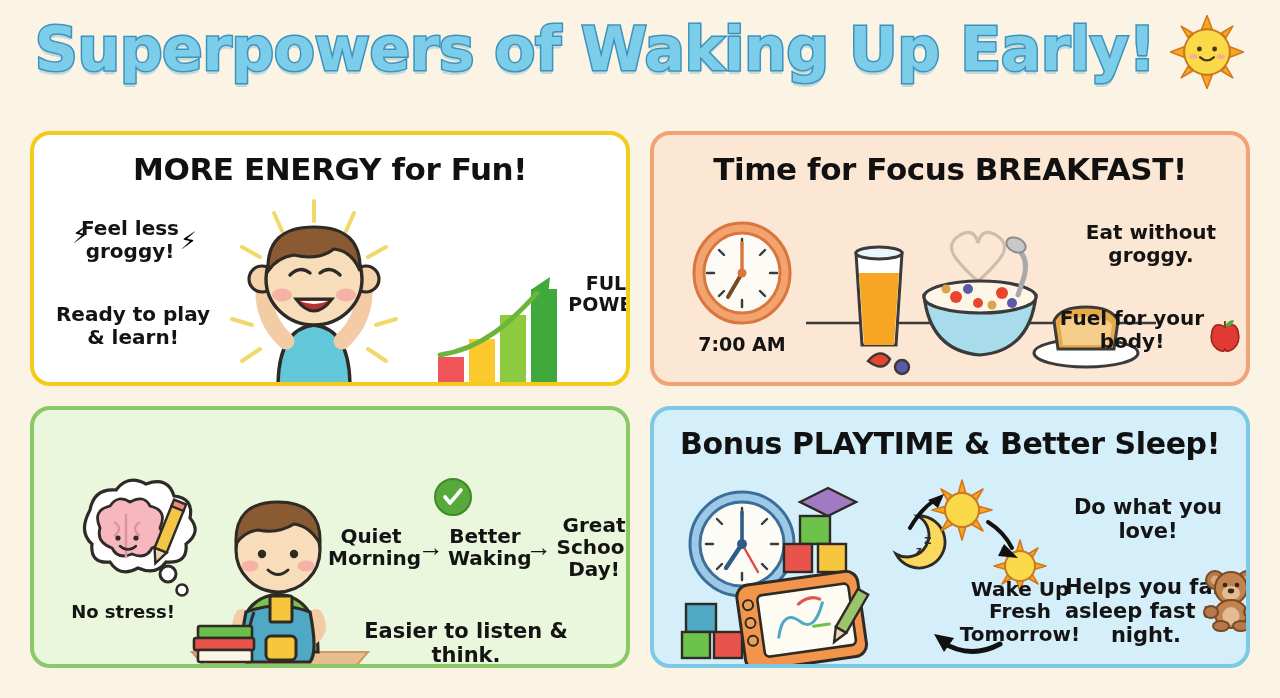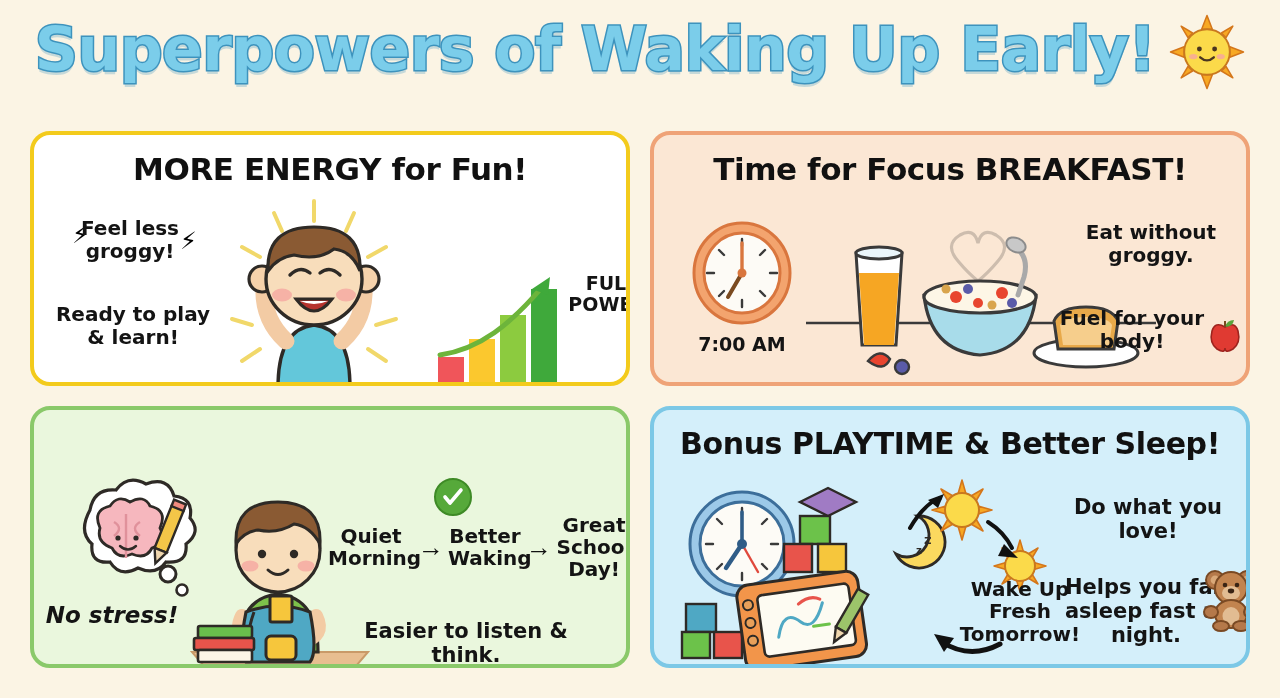--- a/index.html
+++ b/index.html
@@ -253,21 +253,21 @@
         <circle cx="80" cy="58" r="2.6" fill="#2E2A26"></circle>
         <path d="M64 66 q8 7 16 0" stroke="#2E2A26" stroke-width="2.4" fill="none" stroke-linecap="round"></path>
 
         <g transform="rotate(22 112 56)">
           <rect x="104" y="26" width="13" height="46" fill="#F3C648" stroke="#2E2A26" stroke-width="2.4"></rect>
           <polygon points="104,72 117,72 110.5,86" fill="#F0D7AE" stroke="#2E2A26" stroke-width="2.4"></polygon>
           <rect x="104" y="20" width="13" height="7" fill="#F18B7E" stroke="#2E2A26" stroke-width="2.4"></rect>
         </g>
       </svg>
 
-      <div class="blurb" style="left:3px; top:130px; width:150px; font-size:23px;font-style:italic;">No stress!</div>
+      <div class="blurb" style="left:14px; top:130px; width:150px; font-size:18px;">No stress!</div>
 
       <svg style="position:absolute; left:150px; top:4px;" width="190" height="190" viewBox="0 0 190 190">
         <path d="M8 176 h176 l-12 14 h-152 z" fill="#E8BE90" stroke="#C99A68" stroke-width="2"></path>
 
         <path d="M54 176 q0 -54 40 -58 q40 4 40 58 z" fill="#7DC24B" stroke="#2E2A26" stroke-width="3.2"></path>
 
         <ellipse cx="94" cy="74" rx="42" ry="42" fill="#F8DDBB" stroke="#2E2A26" stroke-width="3.2"></ellipse>
         <path d="M52 68 q-2 -42 42 -42 q44 0 42 42 q-10 -18 -26 -20 q-16 10 -36 6 q-14 2 -22 14 z" fill="#8A5A33" stroke="#2E2A26" stroke-width="3"></path>
         <circle cx="78" cy="78" r="4.2" fill="#2E2A26"></circle>
         <circle cx="110" cy="78" r="4.2" fill="#2E2A26"></circle>

